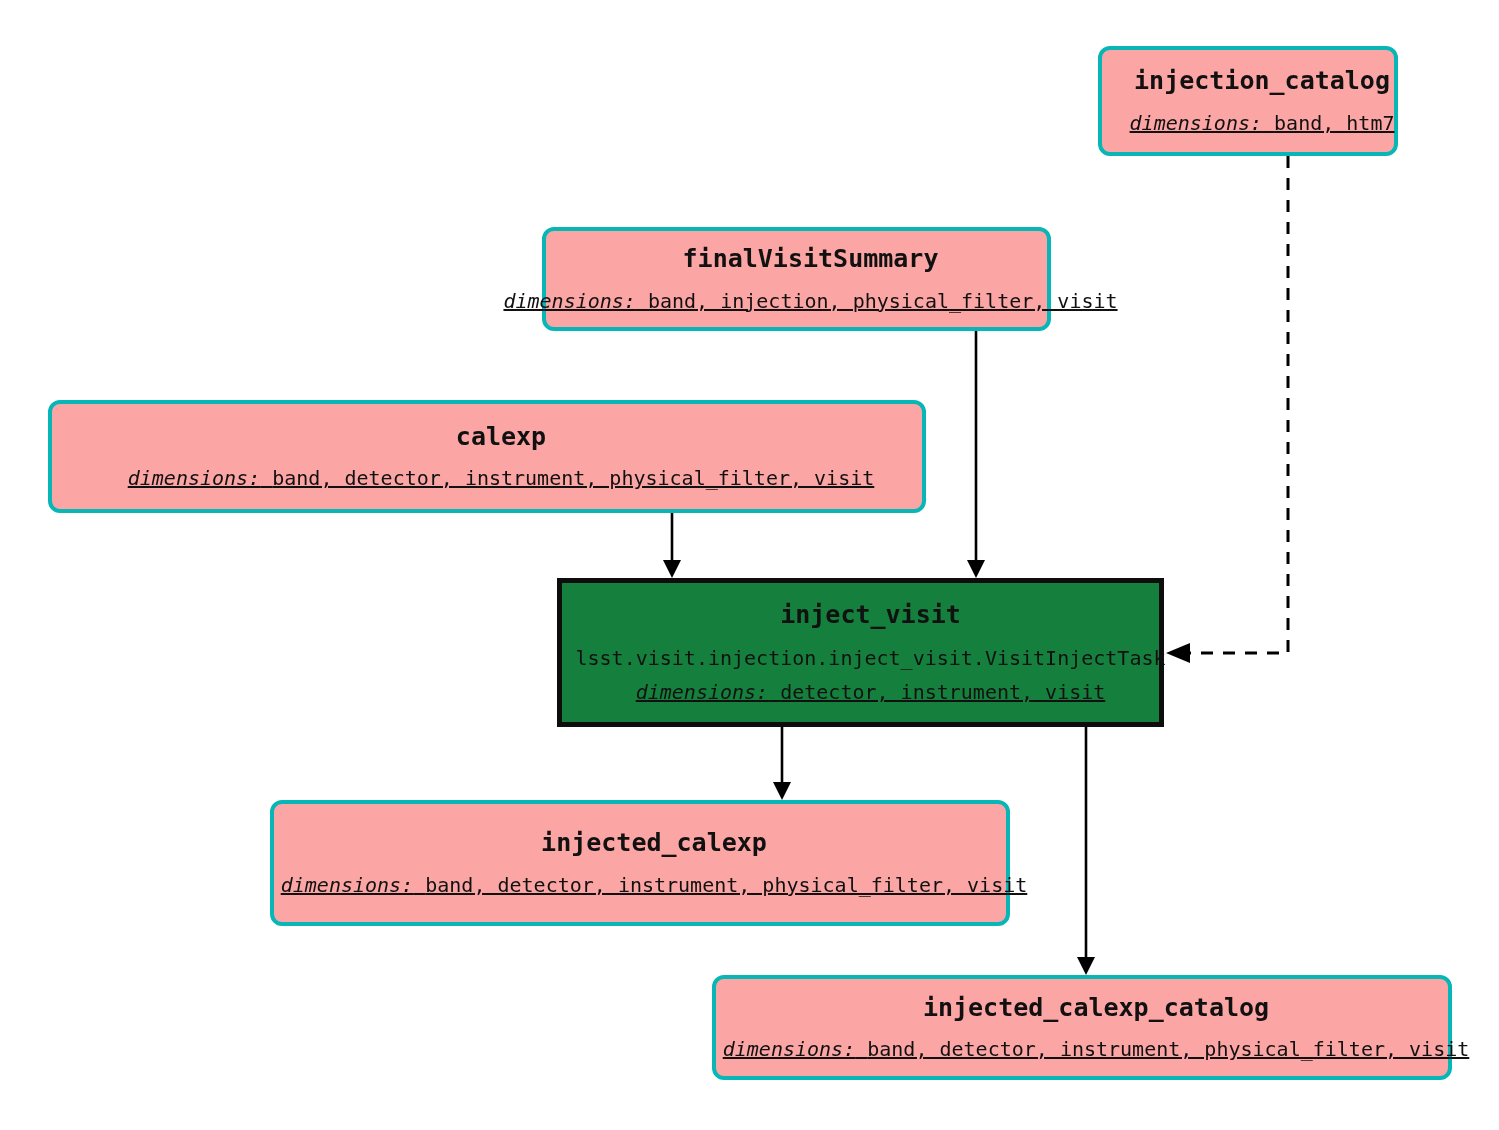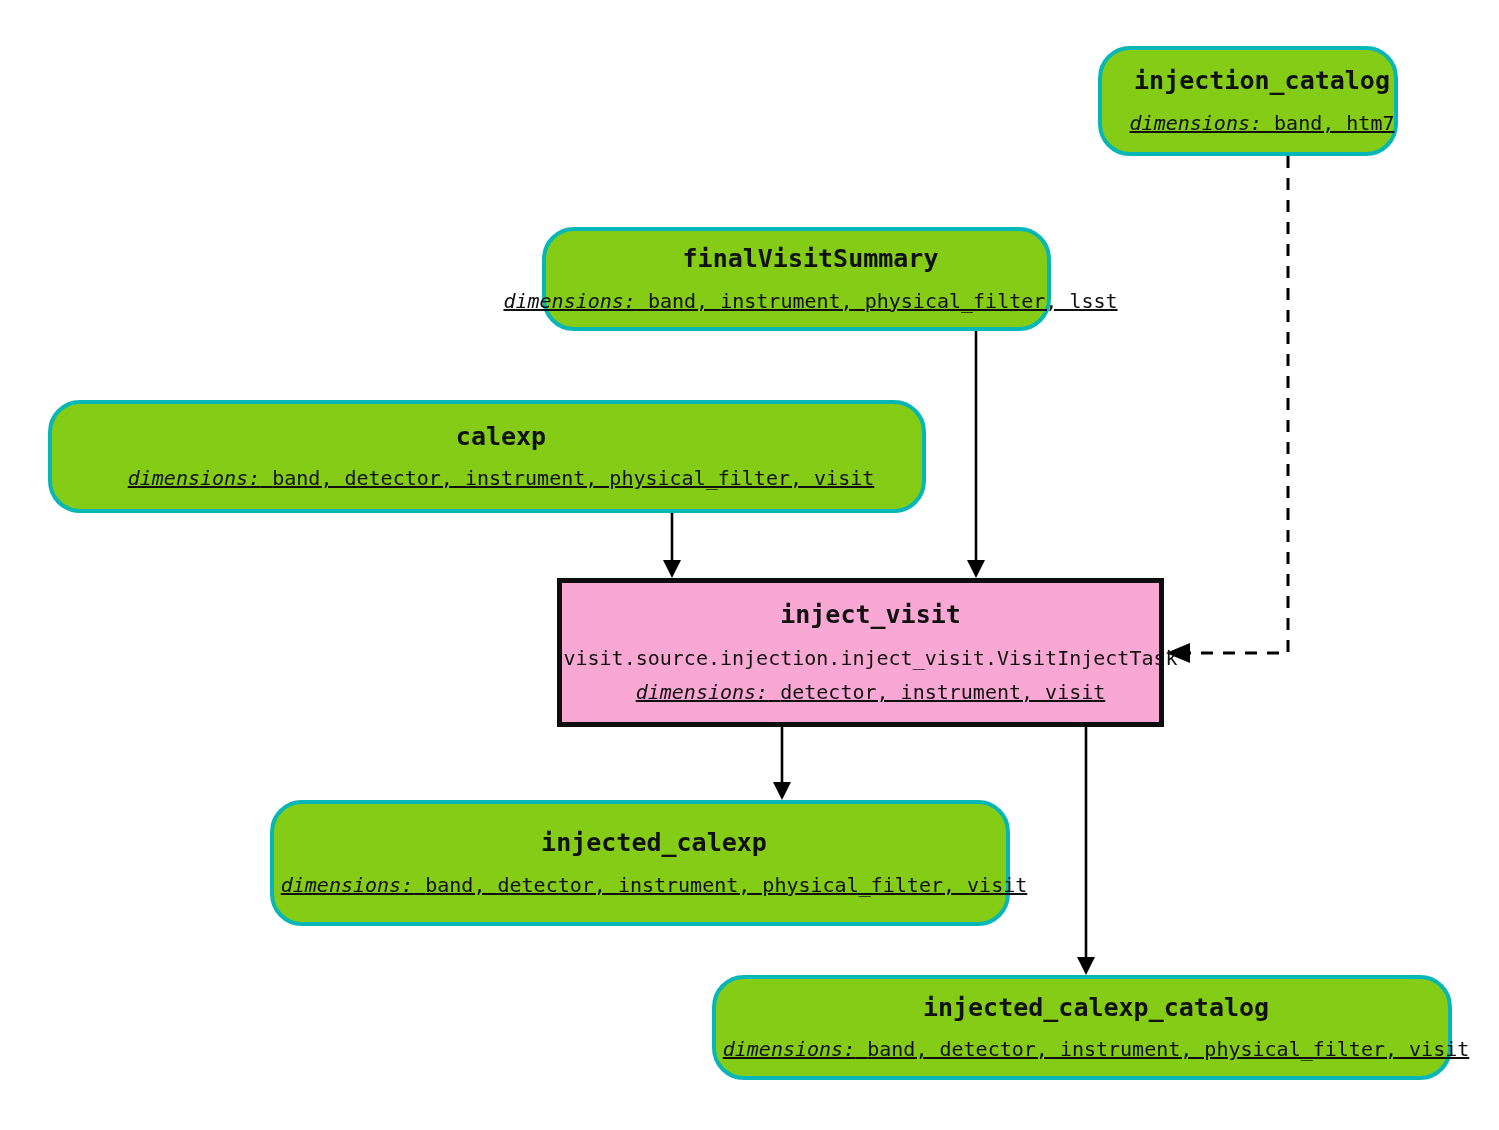--- a/index.html
+++ b/index.html
@@ -30,27 +30,27 @@
   .node {
     position: absolute;
     box-sizing: border-box;
     display: flex;
     flex-direction: column;
     align-items: center;
     justify-content: center;
     text-align: center;
   }
   .node.dataset {
-    background: #84cc16;
+    background: #fca5a5;
     border: 4px solid #07b6b6;
-    border-radius: 32px;
+    border-radius: 12px;
     padding-left: 28px;
   }
   .node.task {
-    background: #f9a8d4;
+    background: #15803d;
     border: 5px solid #0d0d0d;
     border-radius: 0;
     padding-left: 20px;
   }
   .node-title {
     font-family: "DejaVu Sans Mono", monospace;
     font-weight: bold;
     font-size: 25px;
     color: #111111;
     letter-spacing: 0px;
@@ -125,33 +125,33 @@
 
   <div class="node dataset" style="left:1098px; top:46px; width:300px; height:110px;">
     <div class="node-title">injection_catalog</div>
     <div class="sp-title-dims"></div>
     <div class="node-dims"><span class="dims-label">dimensions:</span> <span>band, htm7</span></div>
   </div>
 
   <div class="node dataset" style="left:542px; top:227px; width:509px; height:104px;">
     <div class="node-title">finalVisitSummary</div>
     <div class="sp-title-dims"></div>
-    <div class="node-dims"><span class="dims-label">dimensions:</span> <span>band, instrument, physical_filter, lsst</span></div>
+    <div class="node-dims"><span class="dims-label">dimensions:</span> <span>band, injection, physical_filter, visit</span></div>
   </div>
 
   <div class="node dataset" style="left:48px; top:400px; width:878px; height:113px;">
     <div class="node-title">calexp</div>
     <div class="sp-title-dims"></div>
     <div class="node-dims"><span class="dims-label">dimensions:</span> <span>band, detector, instrument, physical_filter, visit</span></div>
   </div>
 
   <div class="node task" style="left:557px; top:578px; width:607px; height:149px;">
     <div class="node-title">inject_visit</div>
     <div class="sp-title-sub"></div>
-    <div class="node-sub">visit.source.injection.inject_visit.VisitInjectTask</div>
+    <div class="node-sub">lsst.visit.injection.inject_visit.VisitInjectTask</div>
     <div class="sp-sub-dims"></div>
     <div class="node-dims"><span class="dims-label">dimensions:</span> <span>detector, instrument, visit</span></div>
   </div>
 
   <div class="node dataset" style="left:270px; top:800px; width:740px; height:126px;">
     <div class="node-title">injected_calexp</div>
     <div class="sp-title-dims"></div>
     <div class="node-dims"><span class="dims-label">dimensions:</span> <span>band, detector, instrument, physical_filter, visit</span></div>
   </div>
 

